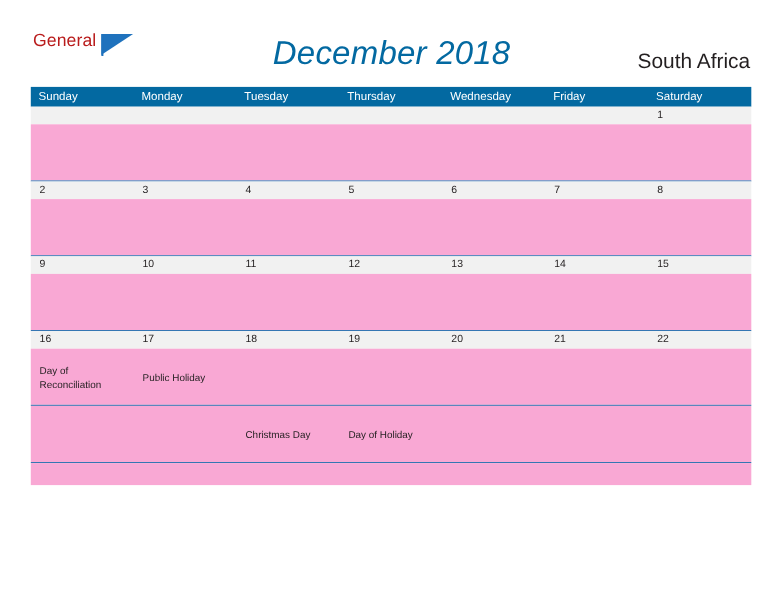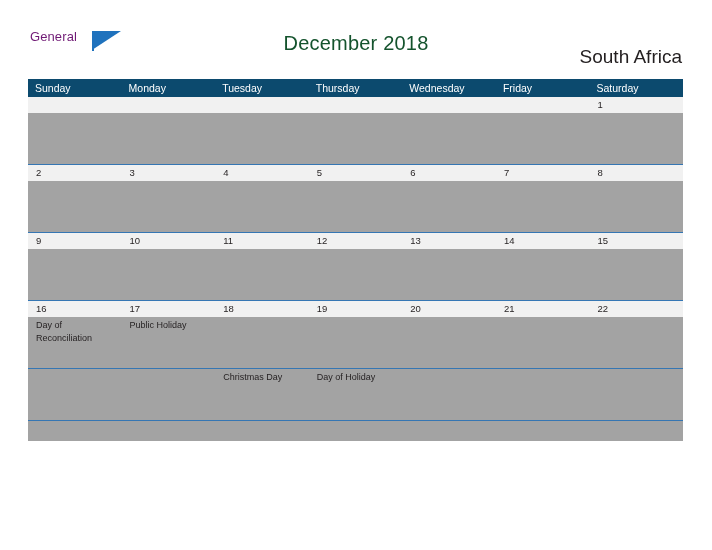--- a/index.html
+++ b/index.html
@@ -25,22 +25,22 @@
   .logo {
     position: absolute;
     left: 30px;
     top: 30px;
     width: 100px;
     height: 36px;
     line-height: 1;
   }
   .logo-row1 {
     display: block;
-    font-size: 13px;
-    color: #701a75;
+    font-size: 16px;
+    color: #b91c1c;
     letter-spacing: 0.1px;
     position: absolute;
     left: 0;
     top: 0;
     white-space: nowrap;
   }
   .logo-flag {
     position: absolute;
     left: 62px;
     top: 1px;
@@ -57,24 +57,25 @@
     white-space: nowrap;
     margin-top: 33px;
   }
 
   .month-title {
     position: absolute;
     left: 0;
     right: 0;
     top: 32px;
     text-align: center;
-    font-size: 20px;
-    color: #14532d;
+    font-size: 30px;
+    color: #0369a1;
     font-weight: normal;
     letter-spacing: 0.2px;
+    font-style: italic;
   }
 
   .region-label {
     position: absolute;
     right: 30px;
     top: 46px;
     font-size: 19px;
     color: #231f20;
     white-space: nowrap;
   }
@@ -82,21 +83,21 @@
   
   .calendar {
     position: absolute;
     left: 28px;
     top: 79px;
     width: 655px;
   }
 
   .weekday-header {
     display: flex;
-    background: #0c4a6e;
+    background: #0369a1;
     height: 18px;
   }
   .weekday-header .wd {
     flex: 1 1 0;
     color: #ffffff;
     font-size: 10.5px;
     line-height: 18px;
     padding-left: 7px;
     box-sizing: border-box;
     white-space: nowrap;
@@ -120,21 +121,22 @@
     flex: 1 1 0;
     font-size: 9.5px;
     line-height: 16px;
     color: #231f20;
     padding-left: 8px;
     box-sizing: border-box;
   }
 
   .events-band {
     display: flex;
-    background: #a3a3a3;
+    background: #f9a8d4;
+    align-items: center;
   }
   .events-band .ev {
     flex: 1 1 0;
     font-size: 9px;
     line-height: 12.5px;
     color: #231f20;
     padding: 2px 6px 0 8px;
     box-sizing: border-box;
     word-wrap: break-word;
   }

